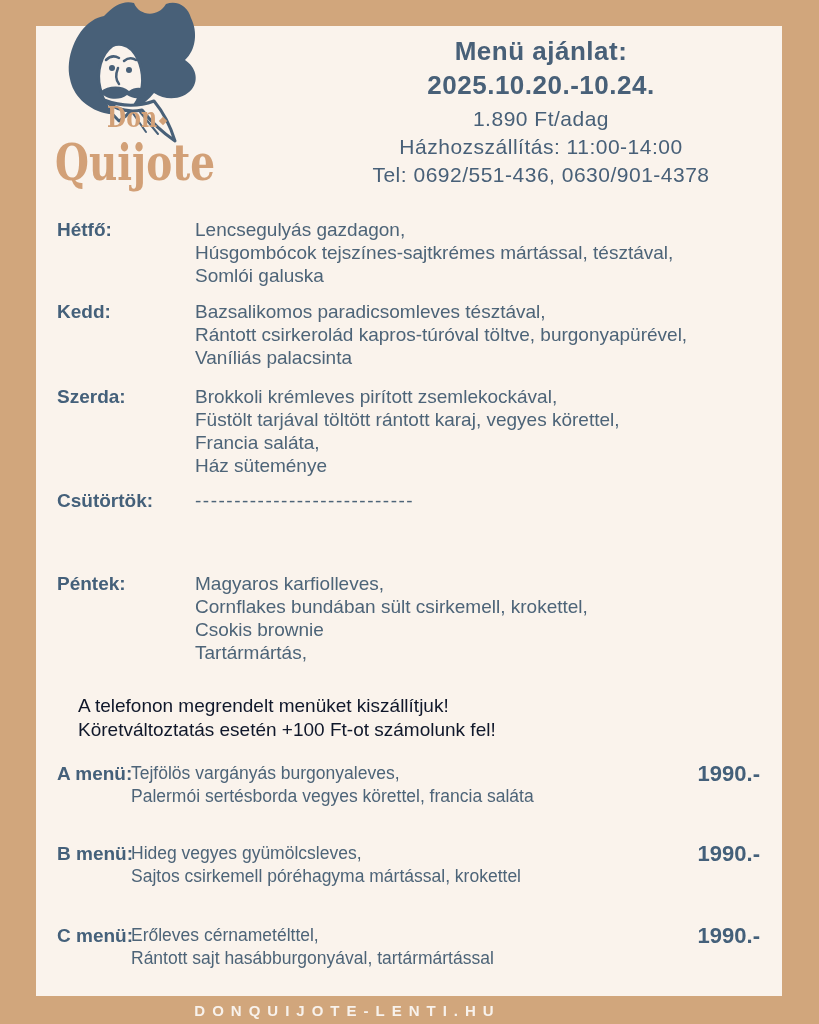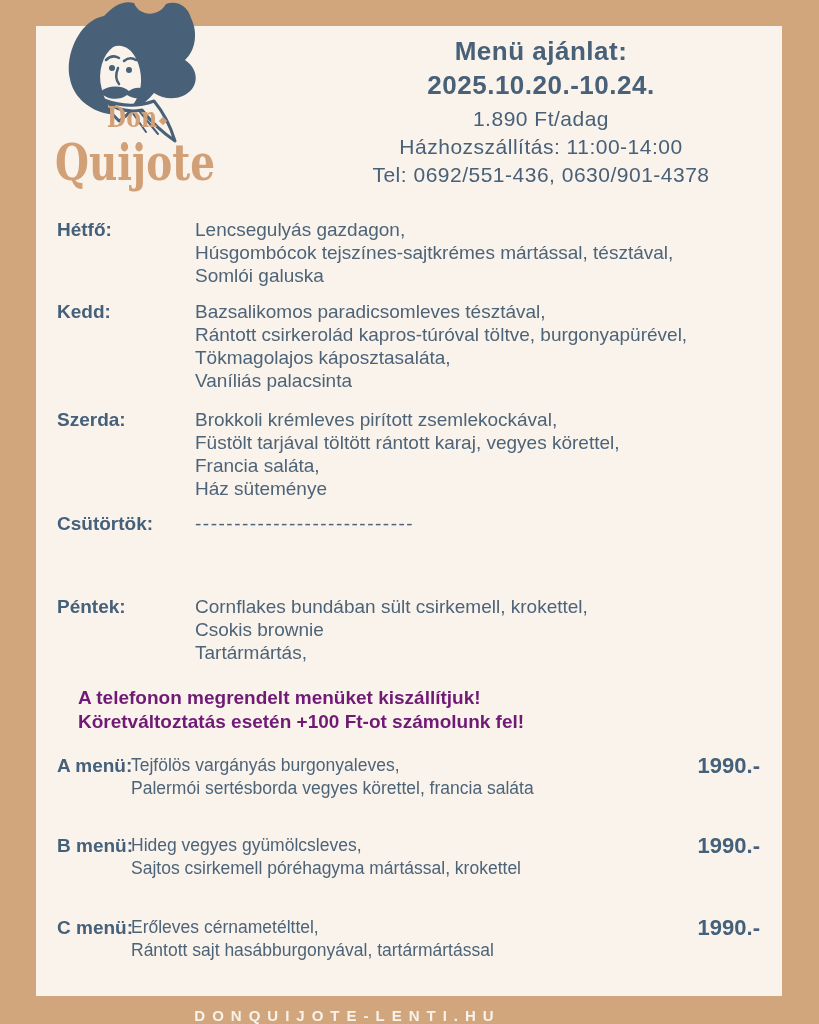--- a/index.html
+++ b/index.html
@@ -31,40 +31,40 @@
   .day-label {
     width:138px; flex:0 0 138px; font-weight:bold; font-size:19px;
     line-height:23px; color:#44607a; white-space:nowrap;
   }
   .day-items { flex:1; }
   .day-items .item { font-size:19px; line-height:23px; white-space:nowrap; }
   .mb13 { margin-bottom:13px; } .mb16 { margin-bottom:16px; }
   .mb15 { margin-bottom:12px; } .mb60 { margin-bottom:60px; }
   .dashes { letter-spacing:1.5px; }
   
-  .notice { margin-top:22px; padding-left:21px; color:#701a75;font-weight:bold; }
+  .notice { margin-top:30px; padding-left:21px; color:#0f172a; }
   .notice .line { font-size:19px; line-height:24px; white-space:nowrap; }
   
   .menu-row { display:flex; margin-top:34px; }
   .menu-row.first { margin-top:20px; }
   .menu-row.gap36 { margin-top:36px;justify-content:space-between; }
   .menu-label {
     width:74px; flex:0 0 74px; font-weight:bold; font-size:19px;
     line-height:23px; color:#44607a; white-space:nowrap;
   }
   .menu-items { flex:1; }
   .menu-items .item { font-size:17.5px; line-height:23px; white-space:nowrap; }
   .menu-price {
     margin-left:auto; font-weight:bold; font-size:22px; line-height:23px;
     color:#44607a; white-space:nowrap;
   }
   
   .footer {
     position:absolute; left:0; bottom:0; width:695px; height:28px;
-    display:flex; align-items:flex-end; justify-content:center;
+    display:flex; align-items:center; justify-content:center;
   }
   .footer-text {
     color:#f8f2ec; font-size:15px; font-weight:bold; letter-spacing:7px;
   }
   .logo-text { font-family:"DejaVu Serif", serif; font-weight:bold; }
 </style>
 </head>
 <body>
 
 <div class="page">
@@ -135,21 +135,20 @@
         <div class="item">Húsgombócok tejszínes-sajtkrémes mártással, tésztával,</div>
         <div class="item">Somlói galuska</div>
       </div>
     </div>
 
     <div class="day-row mb16">
       <div class="day-label">Kedd:</div>
       <div class="day-items">
         <div class="item">Bazsalikomos paradicsomleves tésztával,</div>
         <div class="item">Rántott csirkerolád kapros-túróval töltve, burgonyapürével,</div>
-        <div class="item">Tökmagolajos káposztasaláta,</div>
         <div class="item">Vaníliás palacsinta</div>
       </div>
     </div>
 
     <div class="day-row mb15">
       <div class="day-label">Szerda:</div>
       <div class="day-items">
         <div class="item">Brokkoli krémleves pirított zsemlekockával,</div>
         <div class="item">Füstölt tarjával töltött rántott karaj, vegyes körettel,</div>
         <div class="item">Francia saláta,</div>
@@ -160,20 +159,21 @@
     <div class="day-row mb60">
       <div class="day-label">Csütörtök:</div>
       <div class="day-items">
         <div class="item dashes">----------------------------</div>
       </div>
     </div>
 
     <div class="day-row">
       <div class="day-label">Péntek:</div>
       <div class="day-items">
+        <div class="item">Magyaros karfiolleves,</div>
         <div class="item">Cornflakes bundában sült csirkemell, krokettel,</div>
         <div class="item">Csokis brownie</div>
         <div class="item">Tartármártás,</div>
       </div>
     </div>
 
     <div class="notice">
       <div class="line">A telefonon megrendelt menüket kiszállítjuk!</div>
       <div class="line">Köretváltoztatás esetén +100 Ft-ot számolunk fel!</div>
     </div>

